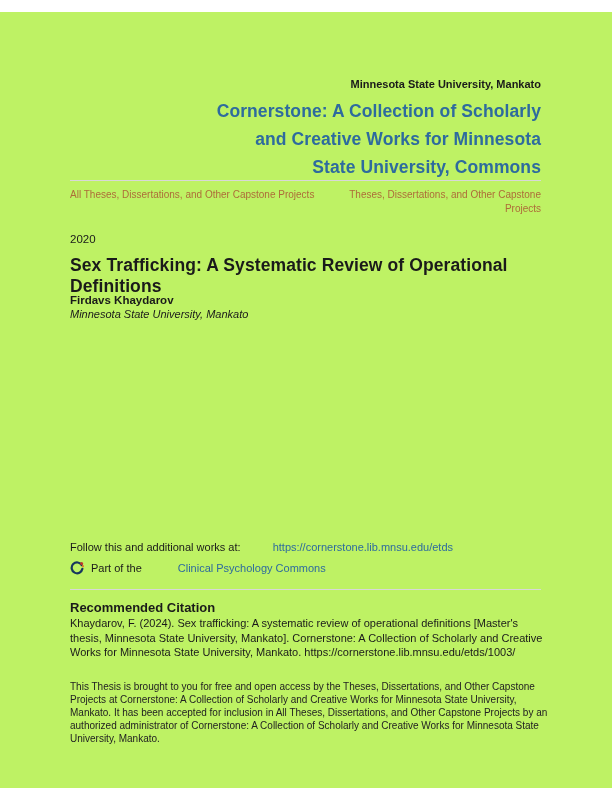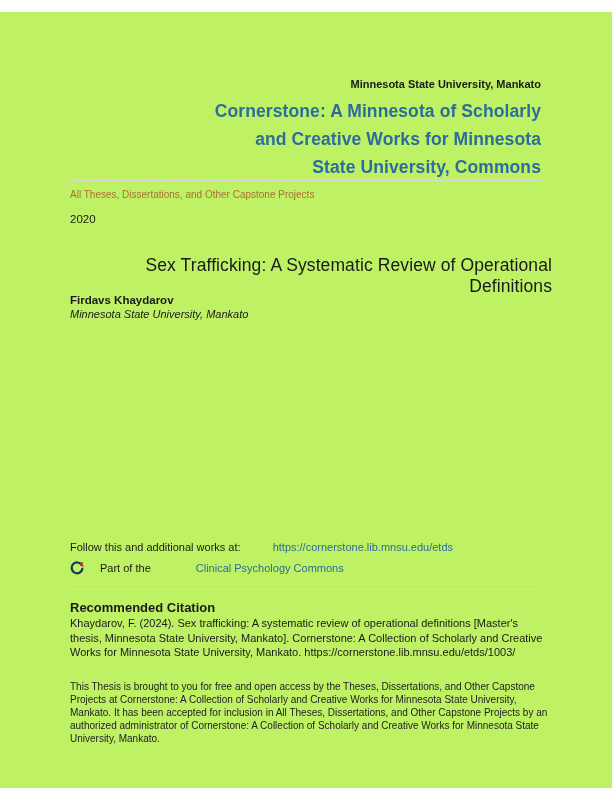--- a/index.html
+++ b/index.html
@@ -96,35 +96,34 @@
     line-height: 13.5px;
     color: #ad6d39;
     text-decoration: none;
     cursor: pointer;
   }
   .series-link.left { width: 255px; text-align: left; }
   .series-link.right { width: 235px; text-align: right; }
   
   .year {
     position: absolute;
-    top: 201px;
+    top: 221px;
     left: 70px;
     font-size: 11.5px;
     color: #1a1a1a;
   }
   .work-title {
     position: absolute;
     top: 243px;
     left: 70px;
     right: 60px;
     font-size: 17.5px;
-    font-weight: 400;
+    font-weight: 700;
     letter-spacing: 0.1px;
     color: #1a1a1a;
-    text-align: right;
   }
   .author {
     position: absolute;
     top: 282px;
     left: 70px;
     font-size: 11.5px;
     color: #1a1a1a;
     font-weight: bold;
   }
   .affiliation {
@@ -148,21 +147,21 @@
     text-decoration: none;
     cursor: pointer;
     padding-left: 29px;
   }
   .partof-line {
     position: absolute;
     top: 549px;
     left: 70px;
     display: flex;
     align-items: center;
-    gap: 16px;
+    gap: 7px;
     font-size: 11px;
     color: #1a1a1a;
   }
   .dc-icon { width: 14px; height: 14px; display: inline-block; }
   
   .rec-heading {
     position: absolute;
     top: 588px;
     left: 70px;
     font-size: 13px;
@@ -189,30 +188,31 @@
     color: #222222;
   }
 </style>
 </head>
 <body>
 
 <div class="page">
 
   <div class="masthead-right">
     <div class="institution-line">Minnesota State University, Mankato</div>
-    <div class="repo-title-line">Cornerstone: A Minnesota of Scholarly</div>
+    <div class="repo-title-line">Cornerstone: A Collection of Scholarly</div>
     <div class="repo-title-line">and Creative Works for Minnesota</div>
     <div class="repo-title-line">State University, Commons</div>
   </div>
 
 
   <div class="hr hr1"></div>
 
   <div class="series-row">
     <a class="series-link left">All Theses, Dissertations, and Other Capstone Projects</a>
+    <a class="series-link right">Theses, Dissertations, and Other Capstone Projects</a>
   </div>
 
   <div class="year">2020</div>
   <div class="work-title">Sex Trafficking: A Systematic Review of Operational Definitions</div>
   <div class="author">Firdavs Khaydarov</div>
   <div class="affiliation">Minnesota State University, Mankato</div>
 
   <div class="follow-line">
     <span>Follow this and additional works at:</span>
     <span> </span>

